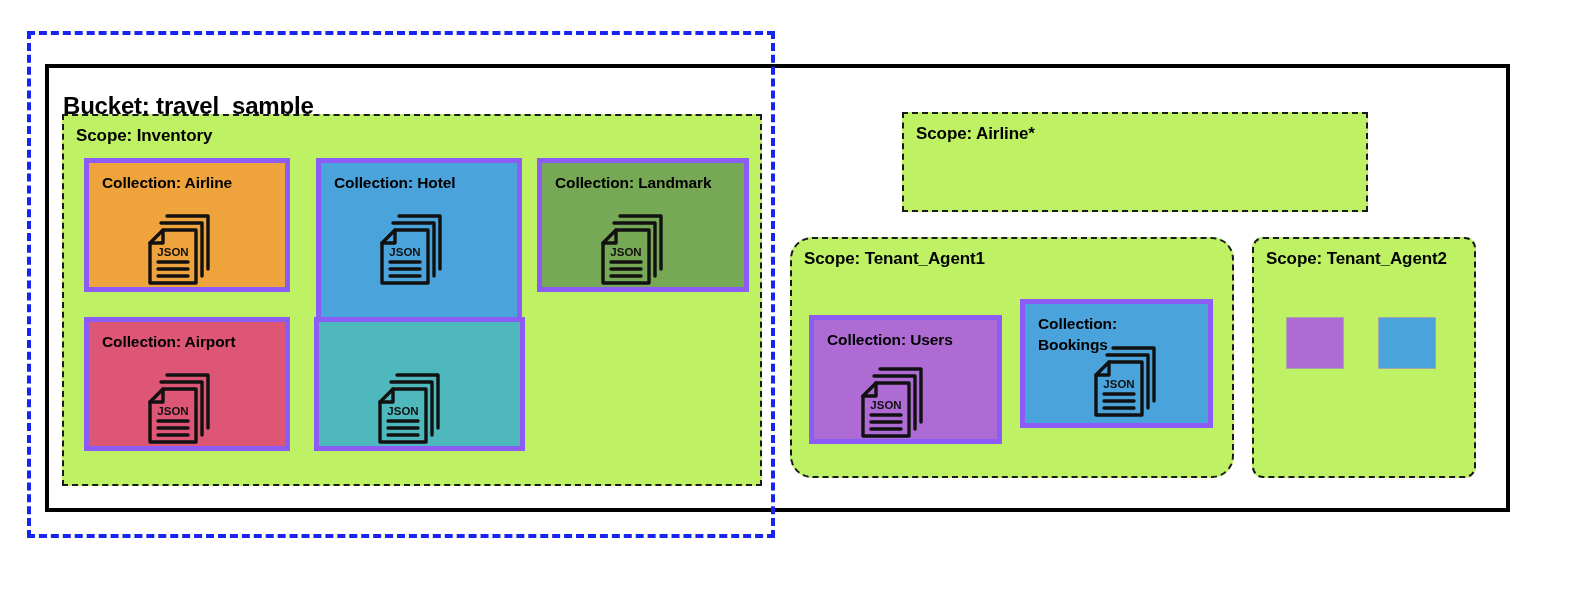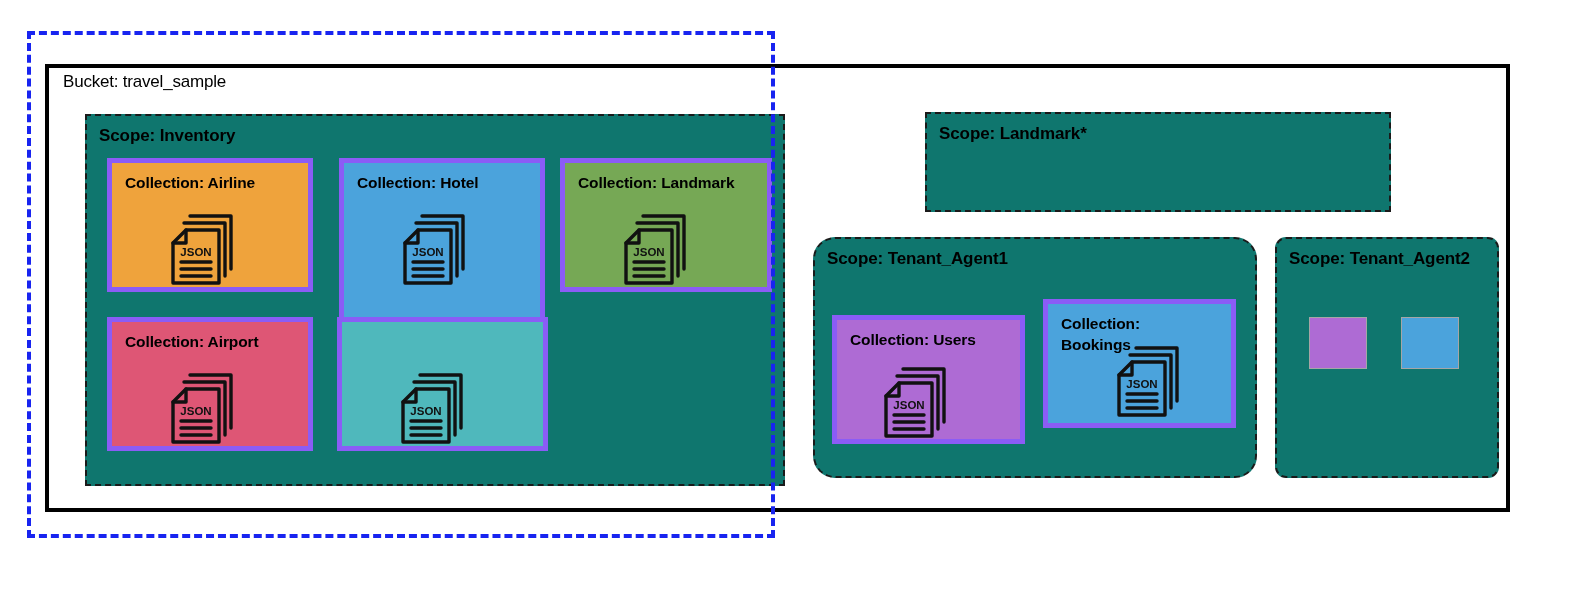--- a/index.html
+++ b/index.html
@@ -41,36 +41,35 @@
     width: 1465px;
     height: 448px;
     border: 4px solid #000000;
     box-sizing: border-box;
     background: #ffffff;
     z-index: 10;
   }
   .bucket-title {
     position: absolute;
     left: 14px;
-    top: 4px;
-    font-size: 17px;
-    font-weight: normal;
+    top: 24px;
+    font-size: 24px;
+    font-weight: bold;
     color: #000000;
     letter-spacing: -0.2px;
     white-space: nowrap;
   }
 
   
   .scope {
     position: absolute;
-    background: #0f766e;
+    background: #bef264;
     border: 2px dashed #1a1a1a;
     box-sizing: border-box;
     z-index: 20;
-    margin-left: 23px;
   }
   .scope-title {
     position: absolute;
     left: 12px;
     top: 10px;
     font-size: 17px;
     font-weight: bold;
     color: #000000;
     letter-spacing: -0.1px;
     white-space: nowrap;
@@ -189,21 +188,21 @@
           <path d="M9 32 L22 19 H55 V72 H9 Z"></path>
           <path d="M22 19 V32 H9"></path>
           <path d="M17 51 H47 M17 58 H47 M17 65 H47"></path>
         </g>
         <text x="32" y="45" font-family="&quot;Liberation Sans&quot;, sans-serif" font-size="11.5" font-weight="bold" fill="#111111" text-anchor="middle">JSON</text>
       </svg>
     </div>
   </div>
 
   <div class="scope" id="scope-default">
-    <div class="scope-title">Scope: Landmark*</div>
+    <div class="scope-title">Scope: Airline*</div>
   </div>
 
   <div class="scope" id="scope-tenant1">
     <div class="scope-title">Scope: Tenant_Agent1</div>
 
     <div class="collection" style="left:17px; top:76px; width:193px; height:129px; background:#ae6bd4;">
       <div class="collection-label">Collection: Users</div>
       <svg class="json-icon" style="left:40px; top:44px;" width="82" height="78" viewBox="0 0 82 78">
         <g fill="none" stroke="#111111" stroke-width="3.4" stroke-linejoin="round" stroke-linecap="round">
           <path d="M26 5 H67 V58"></path>

